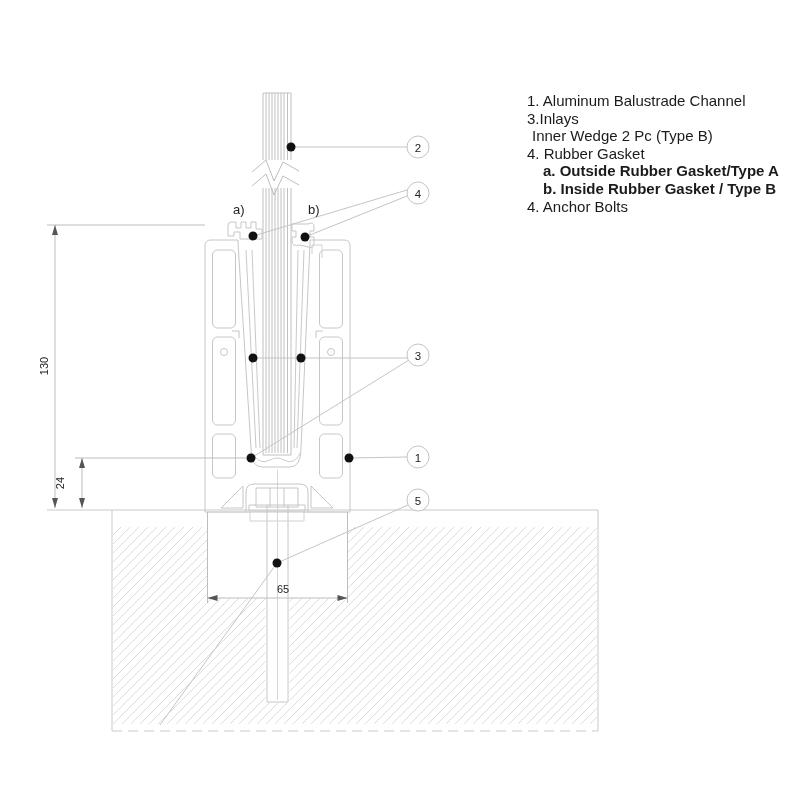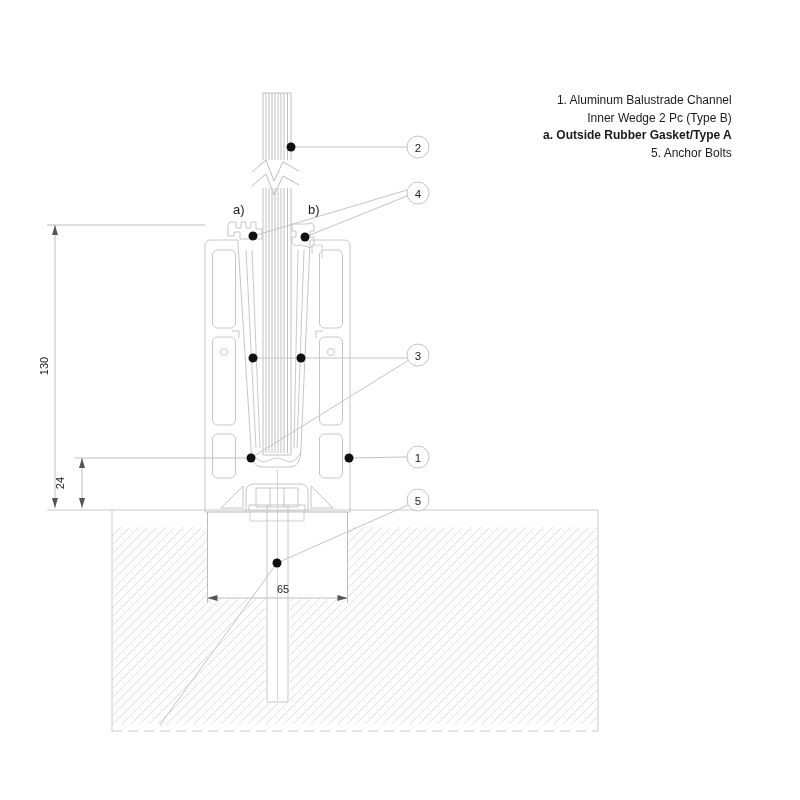--- a/index.html
+++ b/index.html
@@ -1,19 +1,19 @@
 <!DOCTYPE html>
 <html><head>
 <meta charset="utf-8">
 <style>
   html,body{margin:0;padding:0;background:#ffffff;}
   body{width:800px;height:800px;position:relative;font-family:"Liberation Sans",sans-serif;}
   .stage{position:absolute;left:0;top:0;width:800px;height:800px;}
   svg{position:absolute;left:0;top:0;}
-  .legend{position:absolute;left:527px;top:92px;color:#1b1b1b;font-size:12px;line-height:17.6px;text-align:right;}
+  .legend{position:absolute;left:527px;top:92px;color:#1b1b1b;font-size:15px;line-height:17.6px;}
   .legend .row{white-space:nowrap;}
   .legend .ind-a{padding-left:5px;}
   .legend .ind-b{padding-left:16px;font-weight:bold;}
   text{font-family:"Liberation Sans",sans-serif;fill:#222;}
   .dimtxt{font-size:11px;}
   .callout-num{font-size:11.5px;}
   .gl{font-size:13px;}
 </style>
 </head>
 <body>
@@ -170,18 +170,21 @@
       <text class="callout-num" x="418" y="504.5" text-anchor="middle">5</text>
     </g>
   </g>
 
   <text class="gl" x="233" y="214">a)</text>
   <text class="gl" x="308" y="214">b)</text>
 </svg>
 
 <div class="legend">
   <div class="row">1. Aluminum Balustrade Channel</div>
+  <div class="row">3.Inlays</div>
   <div class="row ind-a">Inner Wedge 2 Pc (Type B)</div>
+  <div class="row">4. Rubber Gasket</div>
   <div class="row ind-b">a. Outside Rubber Gasket/Type A</div>
-  <div class="row">5. Anchor Bolts</div>
+  <div class="row ind-b">b. Inside Rubber Gasket / Type B</div>
+  <div class="row">4. Anchor Bolts</div>
 </div>
 
 </div>
 
 </body></html>

